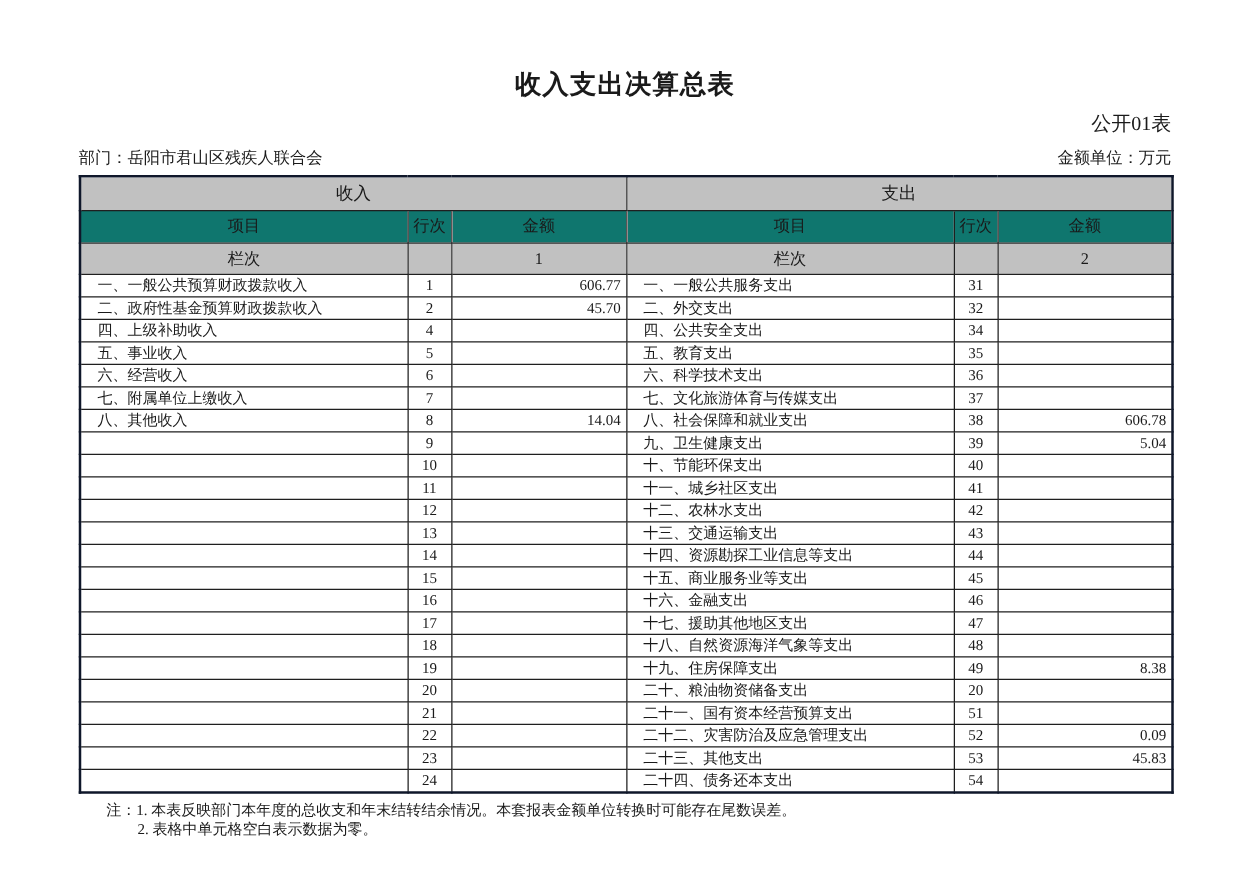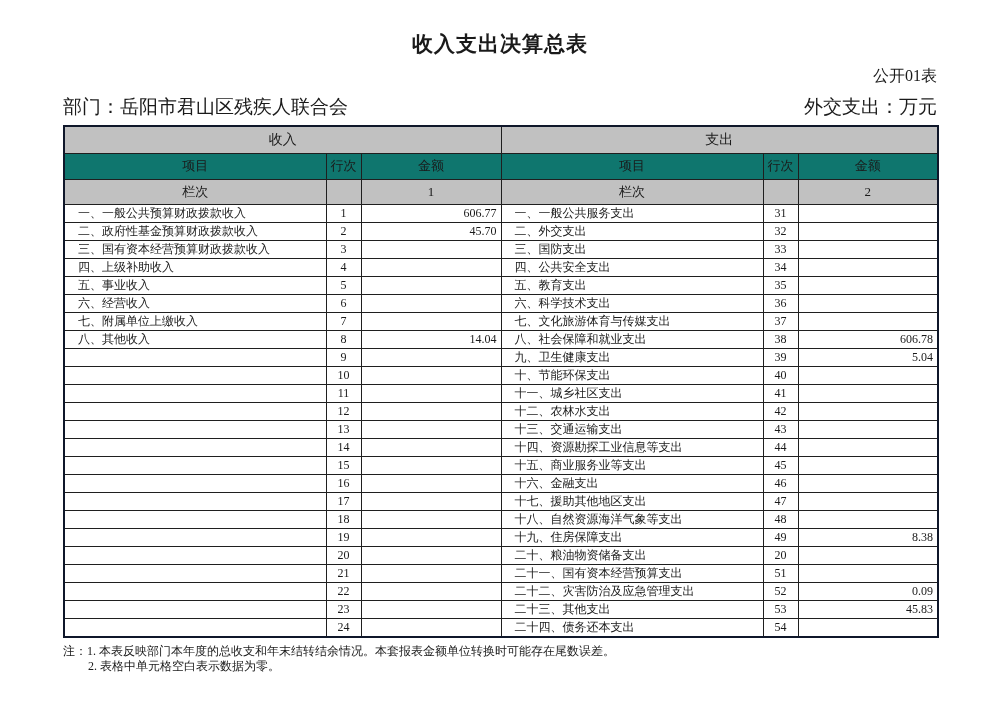--- a/index.html
+++ b/index.html
@@ -1,51 +1,51 @@
 <!DOCTYPE html>
 <html><head>
 <meta charset="utf-8">
 <style>
   * { margin:0; padding:0; box-sizing:border-box; }
   html,body { width:1000px; height:706px; background:#ffffff; }
   body { font-family:"Liberation Serif","DejaVu Serif",serif; color:#1a1a1a; }
   .page { width:1000px; height:706px; position:relative; overflow:hidden; }
   .content { margin:0 63px; width:874px; }
 
-  .title { text-align:center; padding-top:30px; font-size:21px; font-weight:bold; letter-spacing:1px; }
+  .title { text-align:center; padding-top:53px; font-size:21px; font-weight:bold; letter-spacing:1px; }
   .table-code { text-align:right; font-size:16px; margin-top:8px; }
-  .meta-row { display:flex; justify-content:space-between; font-size:19px; margin-top:7px; margin-bottom:5px; }
+  .meta-row { display:flex; justify-content:space-between; font-size:13px; margin-top:7px; margin-bottom:5px; }
 
   table.main { border-collapse:collapse; table-layout:fixed; width:874px; border:2px solid #0f172a; }
   table.main td, table.main th { border:1px solid #1f1f1f; font-weight:normal; overflow:hidden; white-space:nowrap; }
 
   tr.hdr-section td { height:27px; background:#c1c1c1; text-align:center; font-size:14px; }
   tr.hdr-cols td   { height:26px; background:#0f766e; text-align:center; font-size:13px; }
   tr.hdr-index td  { height:25px; background:#c1c1c1; text-align:center; font-size:13px;margin-left:40px; }
 
   tr.data-row td { height:17.7px; font-size:12px; background:#ffffff; }
   td.cell-item   { text-align:left;  padding-left:13px; }
   td.cell-line   { text-align:center; }
   td.cell-amount { text-align:right; padding-right:4px; }
 
-  .notes { font-size:12px; margin-top:6px; line-height:1.3; }
+  .notes { font-size:12px; margin-top:6px; line-height:1.3;margin-left:22px; }
   .notes .note-line2 { padding-left:25px; }
 </style>
 </head>
 <body>
 
 <div class="page">
   <div class="content">
 
     <div class="title">收入支出决算总表</div>
     <div class="table-code">公开01表</div>
 
     <div class="meta-row">
       <span>部门：岳阳市君山区残疾人联合会</span>
-      <span>外交支出：万元</span>
+      <span>金额单位：万元</span>
     </div>
 
     <table class="main">
       <colgroup>
         <col style="width:262px">
           <col style="width:35px">
           <col style="width:140px">
         <col style="width:262px">
           <col style="width:35px">
           <col style="width:140px">
@@ -83,28 +83,20 @@
 
   <tr class="data-row">
     <td class="cell-item">二、政府性基金预算财政拨款收入</td>
     <td class="cell-line">2</td>
     <td class="cell-amount">45.70</td>
     <td class="cell-item">二、外交支出</td>
     <td class="cell-line">32</td>
     <td class="cell-amount"></td>
   </tr>
 
-  <tr class="data-row">
-    <td class="cell-item">三、国有资本经营预算财政拨款收入</td>
-    <td class="cell-line">3</td>
-    <td class="cell-amount"></td>
-    <td class="cell-item">三、国防支出</td>
-    <td class="cell-line">33</td>
-    <td class="cell-amount"></td>
-  </tr>
 
   <tr class="data-row">
     <td class="cell-item">四、上级补助收入</td>
     <td class="cell-line">4</td>
     <td class="cell-amount"></td>
     <td class="cell-item">四、公共安全支出</td>
     <td class="cell-line">34</td>
     <td class="cell-amount"></td>
   </tr>
 

